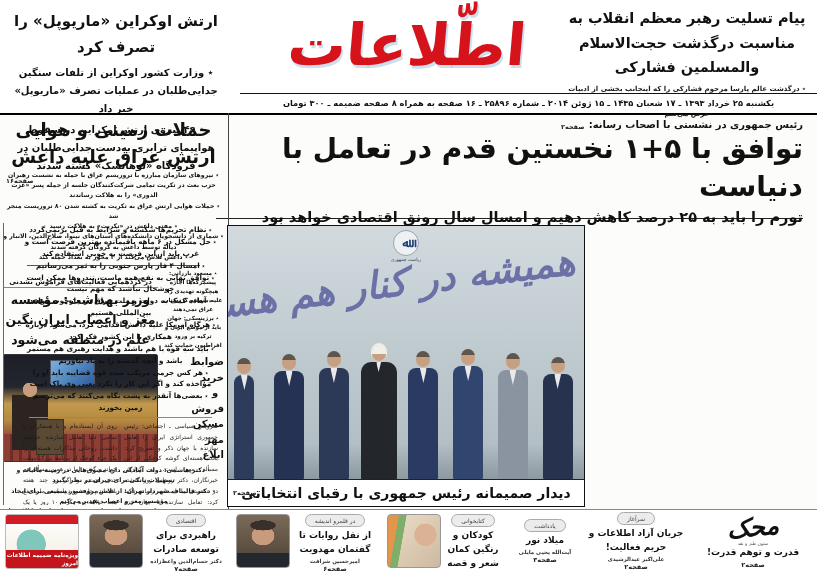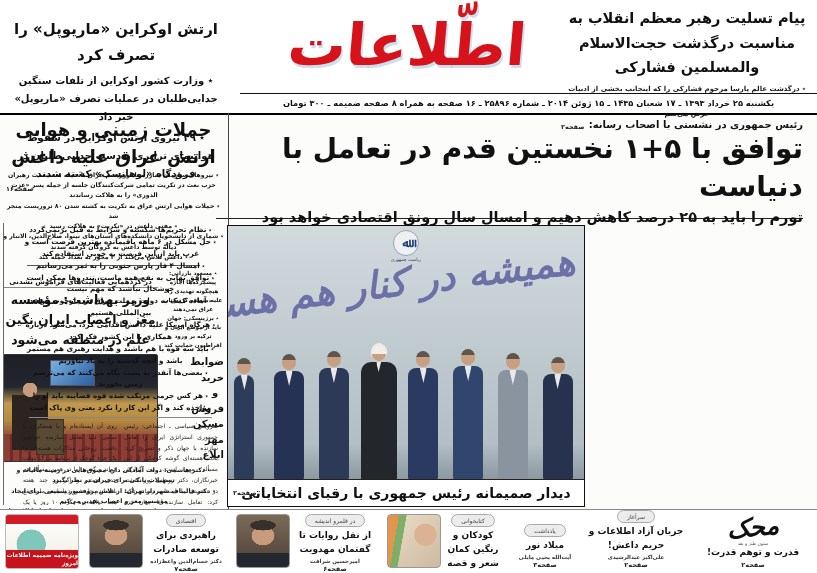--- a/index.html
+++ b/index.html
@@ -10,21 +10,21 @@
   
   .hdr{position:absolute;top:0;left:0;right:0;height:113px;border-bottom:2px solid #000;background:#fff;}
   .top-right{position:absolute;top:6px;right:4px;width:252px;text-align:center;}
   .tr-h{font-size:14.5px;font-weight:bold;line-height:1.7;}
   .tr-b{font-size:7px;font-weight:bold;line-height:1.8;margin-top:3px;color:#1a1a1a;}
   .top-right .pg{display:block;text-align:left;margin-top:2px;}
   .masthead-box{position:absolute;top:0;right:262px;width:296px;height:92px;text-align:center;}
   .masthead-title{font-size:58px;font-weight:bold;color:#d6121b;line-height:90px;
                   transform:skewX(-5deg);letter-spacing:-2px;
                   text-shadow:2px 3px 0 rgba(125,175,215,.40);}
-  .top-left{position:absolute;top:16px;left:6px;width:220px;text-align:center;}
+  .top-left{position:absolute;top:8px;left:6px;width:220px;text-align:center;}
   .tl-h{font-size:15px;font-weight:bold;line-height:1.75;}
   .tl-b{font-size:10px;font-weight:bold;line-height:1.8;margin-top:3px;}
   .top-left .pg{display:block;text-align:left;margin-top:2px;}
   .dateline{position:absolute;left:240px;right:0;bottom:0;height:19px;border-top:1.5px solid #111;
             font-size:8.3px;font-weight:bold;line-height:19px;text-align:center;background:#fff;}
 
   
   .lead{position:absolute;top:113px;right:14px;width:587px;height:106px;box-sizing:border-box;
         border-bottom:1px solid #222;text-align:right;}
   .lead-k{font-size:10px;font-weight:bold;margin-top:6px;}
@@ -101,21 +101,21 @@
   .pres{position:absolute;top:223px;right:596px;width:218px;height:282px;box-sizing:border-box;
         padding:1px 3px 0 19px;border-left:1px solid #666;overflow:hidden;right:auto;left:3px;}
   .pres .b{font-size:7.2px;font-weight:bold;line-height:1.65;text-align:center;}
   .pres .b::before{content:"٭ ";font-size:6px;}
   .pres-split{border-top:1px solid #888;margin:3px 6px;}
   .pres-body{column-count:2;column-gap:7px;font-size:6px;line-height:1.8;text-align:justify;color:#1c1c1c;}
 
   
   .strip{position:absolute;left:0;right:0;bottom:0;top:509px;border-top:1px solid #888;
          display:flex;gap:5px;padding:4px 5px;box-sizing:border-box;background:#fff;justify-content:space-between;}
-  .tz{display:flex;flex-direction:column;align-items:center;justify-content:flex-end;text-align:center;}
+  .tz{display:flex;flex-direction:column;align-items:center;justify-content:center;text-align:center;}
   .tz-row{display:flex;gap:3px;align-items:flex-start;}
   .pill{font-size:6px;border:1px solid #aaa;border-radius:8px;padding:0 9px;background:#ececec;
         color:#444;line-height:11px;height:11px;margin-bottom:2px;white-space:nowrap;}
   .tz-t{font-size:9px;font-weight:bold;line-height:1.55;}
   .tz-a{font-size:5.5px;color:#333;margin-top:1px;font-weight:bold;}
   .tz .pg{margin-top:1px;}
   .thumb{width:52px;height:52px;border-radius:4px;border:1px solid #999;overflow:hidden;position:relative;}
   .portrait{background:
       radial-gradient(ellipse 40% 16% at 50% 20%,#38302a 0 60%,transparent 62%),
       radial-gradient(ellipse 36% 30% at 50% 40%,#c79b7b 0 60%,transparent 62%),
@@ -269,42 +269,42 @@
   </div>
 
   <div class="pres">
     <div class="b">نظام تحریم‌ها شکسته و شرایط به قبل برنمی‌گردد</div>
     <div class="b">حل مشکل در ۶ ماهه باقیمانده بهترین فرصت است و غرب باید از این فرصت به خوبی استفاده کند</div>
     <div class="b">امسال ۴ فاز پارس جنوبی را به ثمر می‌رسانیم</div>
     <div class="b">توافق نهایی به نفع همه ماست، تندروها ممکن است خوشحال نباشند که مهم نیست</div>
     <div class="b">آماده کمک به دولت و ملت عراق در چارچوب قواعد بین‌المللی هستیم</div>
     <div class="b">هرگاه آمریکا علیه داعش اقدامی کرد، می‌شود درباره همکاری با این کشور فکر کرد</div>
     <div class="b">باید سه قوه با هم باشند و هدایت رهبری هم مستمر باشد و آنچه گذشته را به یاد نیاوریم</div>
+    <div class="b">هر کس جرمی مرتکب شده قوه قضاییه باید او را مؤاخذه کند و اگر این کار را نکرد یعنی وی پاک است</div>
     <div class="b">بعضی‌ها آنقدر به پشت نگاه می‌کنند که می‌ترسم زمین بخورند</div>
-    <div class="b">هر کس جرمی مرتکب شده قوه قضاییه باید او را مؤاخذه کند و اگر این کار را نکرد یعنی وی پاک است</div>
     <div class="pres-split"></div>
     <div class="pres-body">
       <span>سرویس سیاسی ـ اجتماعی: رئیس جمهوری استراتژی ایران را تعامل سازنده با جهان ذکر و تصریح کرد: بحث هسته‌ای گوشه کوچکی از این مسأله مهم است. به گزارش خبرنگاران، دکتر روحانی روز گذشته در نشستی با اصحاب رسانه تأکید کرد: تعامل سازنده با جهان جزو شعارهای انتخاباتی من بوده است و بر روی آن ایستاده‌ام و با همفکران با تمامی دنیا تعامل سازنده خواهیم داشت.</span>
       <span>روحانی مذاکرات هسته‌ای را یک جزء کوچک از برنامه بزرگ دولت خواند و گفت: اما در همین مسأله هم جدی هستیم و اگر در چند هفته باقیمانده حل شود دیپلماسی ما به نفع همه خواهد بود وگرنه ۱۰ روز یا یک ماه بعد ادامه می‌یابد.</span>
     </div>
 
   </div>
 
   <div class="strip">
 
     <div class="tz" style="width:118px">
       <div class="mahak-logo">محک</div>
       <div class="mahak-sub">ستون طنز و نقد</div>
       <div class="tz-t">قدرت و توهم قدرت!</div>
       <span class="pg">صفحه۲</span>
     </div>
 
     <div class="tz" style="width:96px">
       <span class="pill">سرآغاز</span>
-      <div class="tz-t">جریان آزاد اطلاعات و حریم داعش!</div>
+      <div class="tz-t">جریان آزاد اطلاعات و حریم فعالیت!</div>
       <div class="tz-a">علی‌اکبر عبدالرشیدی</div>
       <span class="pg">صفحه۲</span>
     </div>
 
     <div class="tz" style="width:66px">
       <span class="pill">یادداشت</span>
       <div class="tz-t">میلاد نور</div>
       <div class="tz-a">آیت‌الله یحیی مایلی</div>
       <span class="pg">صفحه۳</span>
     </div>

